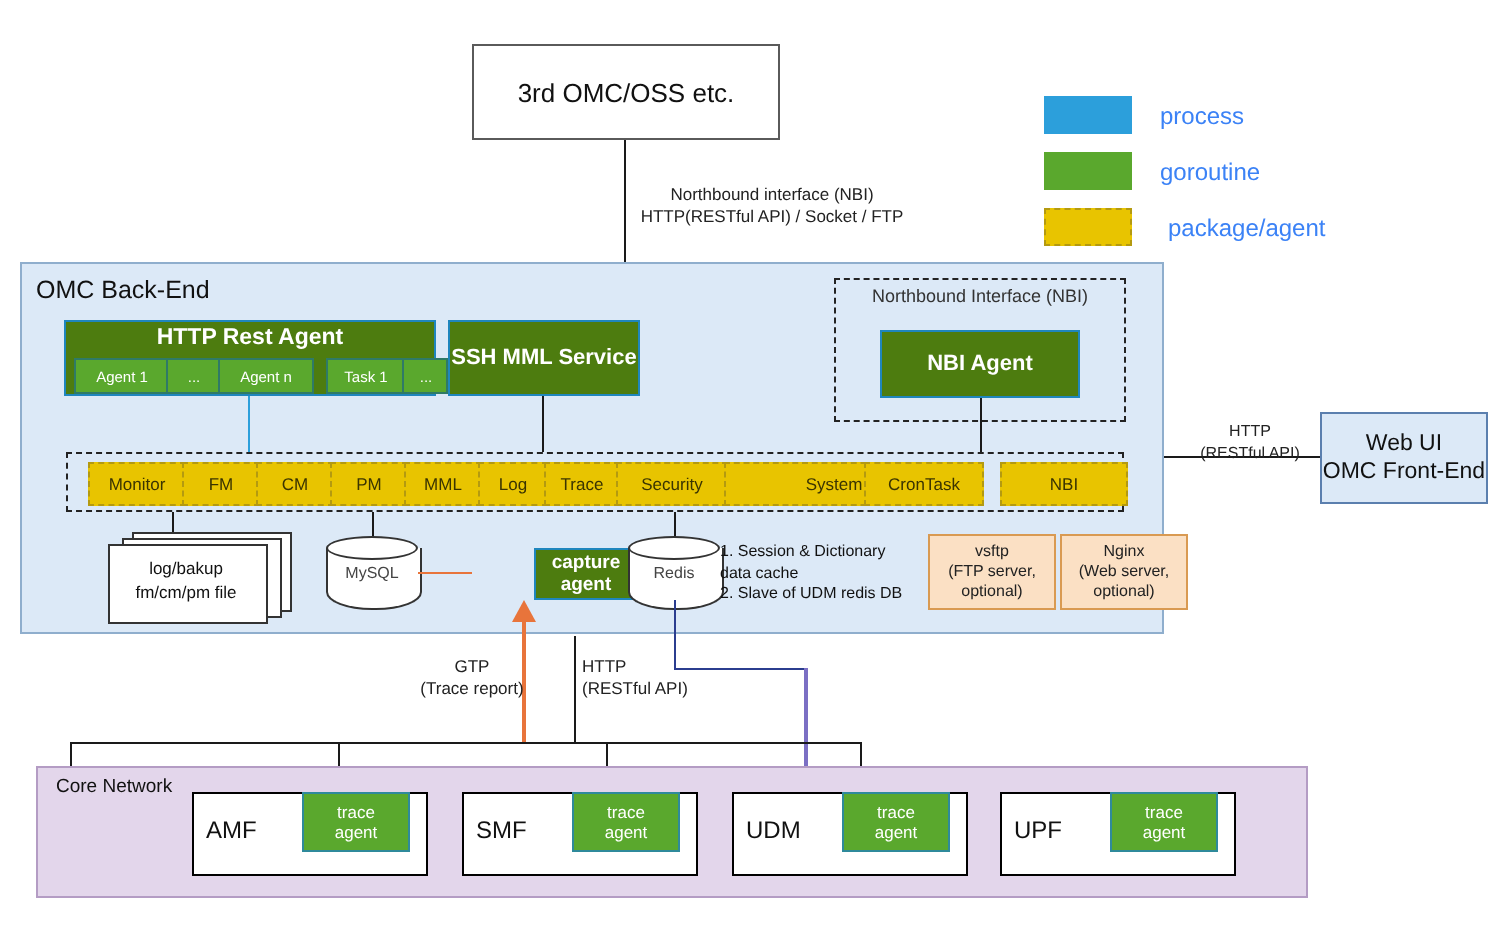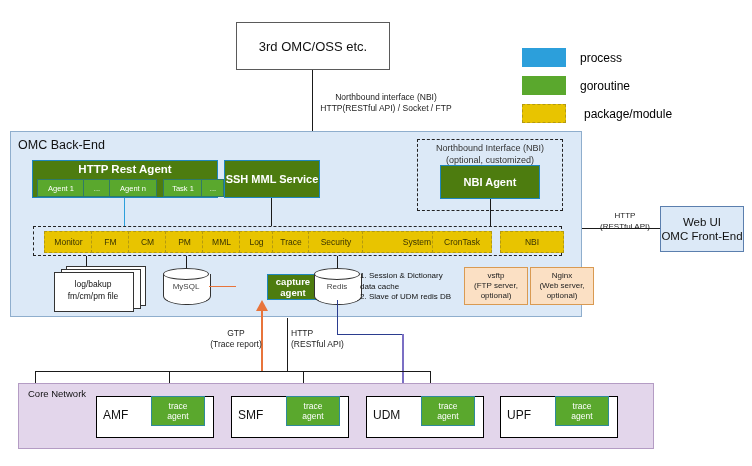--- a/index.html
+++ b/index.html
@@ -12,21 +12,21 @@
   .ctr{display:flex;align-items:center;justify-content:center;text-align:center;}
 
   
   #omc-oss{
     left:236px;top:22px;width:154px;height:48px;
     border:1.4px solid #5a5a5a;background:#fff;font-size:13px;color:#111;
   }
 
   
   .legend-sw{width:44px;height:19px;}
-  .legend-lb{font-size:12px;color:#000000;}
+  .legend-lb{font-size:12px;color:#3b82f6;}
 
   
   #backend{
     left:10px;top:131px;width:572px;height:186px;
     border:1px solid #8faecd;background:#dce9f7;
   }
   #backend-title{left:18px;top:138px;font-size:12.5px;color:#111;}
 
   
   .proc{background:#4d7c0f;border:1px solid #1f86bd;color:#fff;font-weight:bold;}
@@ -132,21 +132,21 @@
     <div class="abs legend-lb" style="left:58px;top:3px;white-space:nowrap;">process</div>
   </div>
 
   <div class="abs" style="left:0;top:32px;">
     <div class="abs legend-sw" style="left:0;top:0;background:#5aa82d;"></div>
     <div class="abs legend-lb" style="left:58px;top:3px;white-space:nowrap;">goroutine</div>
   </div>
 
   <div class="abs" style="left:0;top:60px;">
     <div class="abs legend-sw" style="left:0;top:0;background:#e8c400;border:1.3px dashed #b49a10;"></div>
-    <div class="abs legend-lb" style="left:62px;top:3px;white-space:nowrap;">package/module</div>
+    <div class="abs legend-lb" style="left:62px;top:3px;white-space:nowrap;">package/agent</div>
   </div>
 </div>
 
 <div class="abs" id="backend"></div>
 <div class="abs" id="backend-title">OMC Back-End</div>
 
 <div class="abs proc" id="http-rest">
   <div id="http-rest-label">HTTP Rest Agent</div>
   <div class="goro" style="left:4px;top:18px;width:46px;height:16px;">Agent 1</div>
   <div class="goro" style="left:50px;top:18px;width:26px;height:16px;">...</div>
@@ -156,21 +156,20 @@
   <div class="goro" style="left:190px;top:18px;width:40px;height:16px;">Task n</div>
 </div>
 
 <div class="abs proc ctr" id="ssh">
   <span>SSH MML Service</span>
 </div>
 
 <div class="abs" id="nbi-group"></div>
 <div class="abs" id="nbi-group-txt">
   <div>Northbound Interface (NBI)</div>
-  <div>(optional, customized)</div>
 </div>
 <div class="abs proc ctr" id="nbi-agent">
   <span>NBI  Agent</span>
 </div>
 
 <div class="ln-blk abs" style="left:124px;top:198px;width:1.2px;height:28px;background:#2c9fdb;"></div>
 <div class="ln-blk abs" style="left:271px;top:198px;width:1.2px;height:28px;"></div>
 <div class="ln-blk abs" style="left:490px;top:199px;width:1.2px;height:27px;"></div>
 
 <div class="abs" id="mod-strip"></div>

